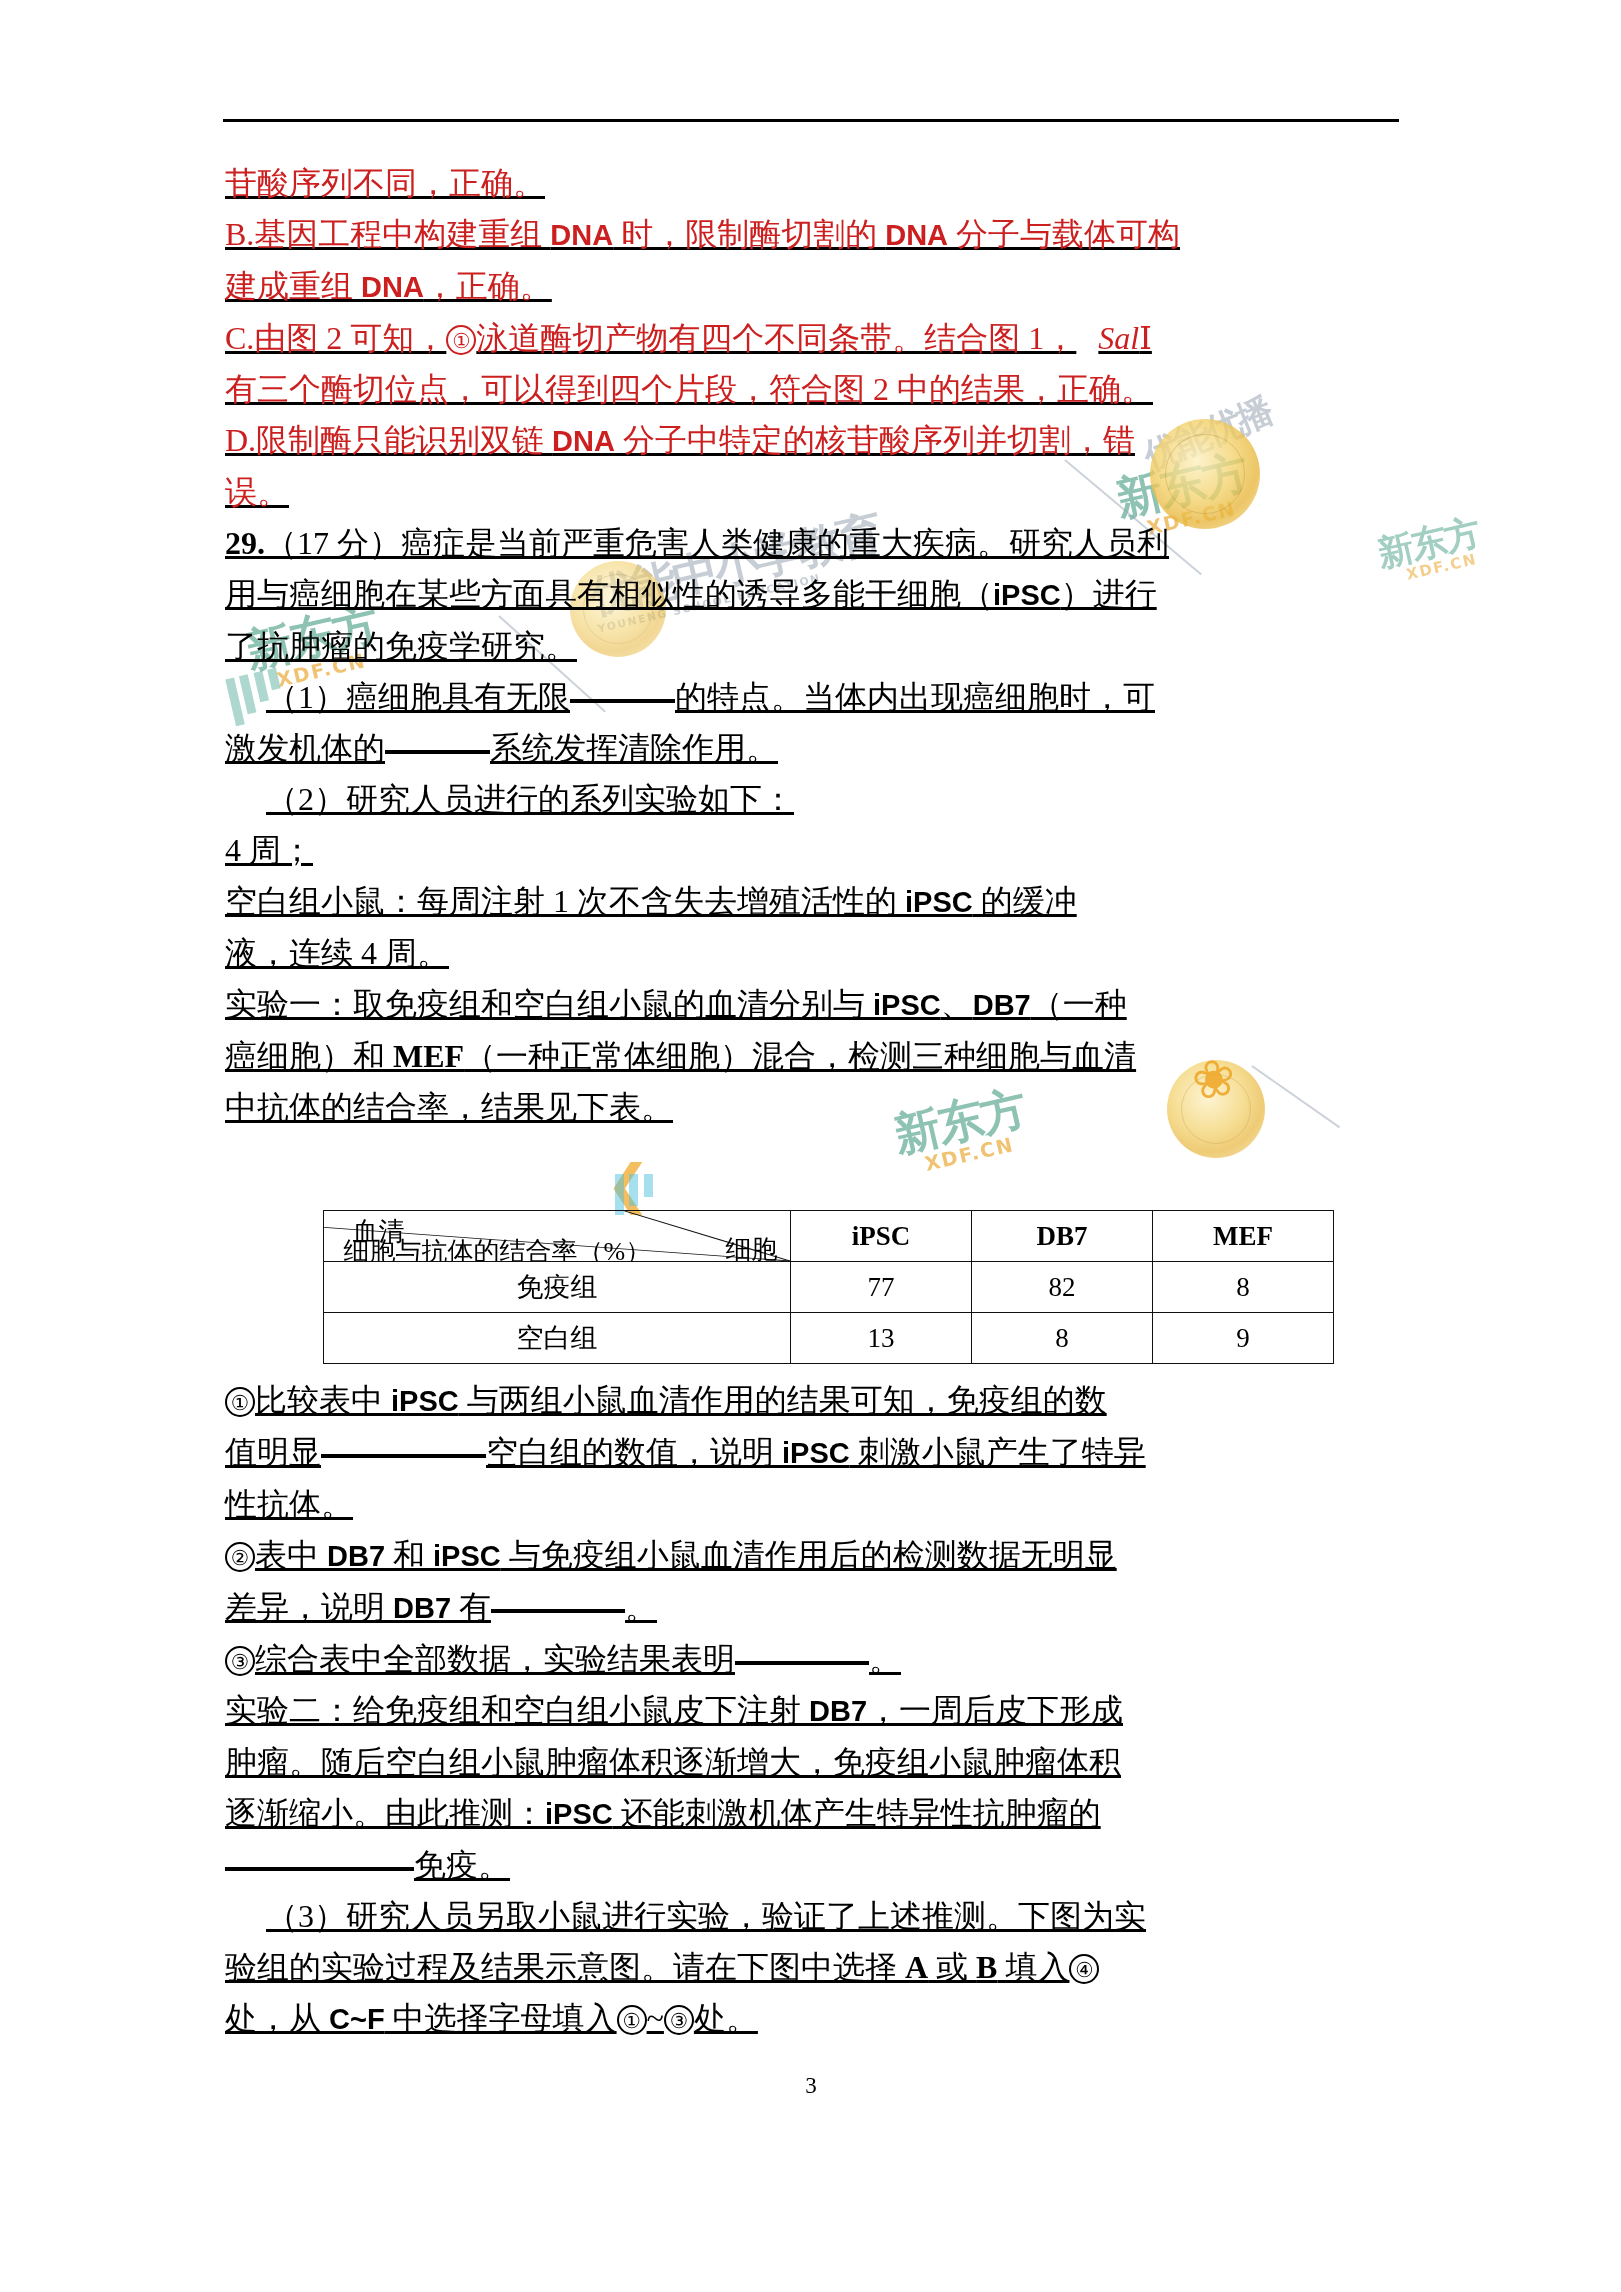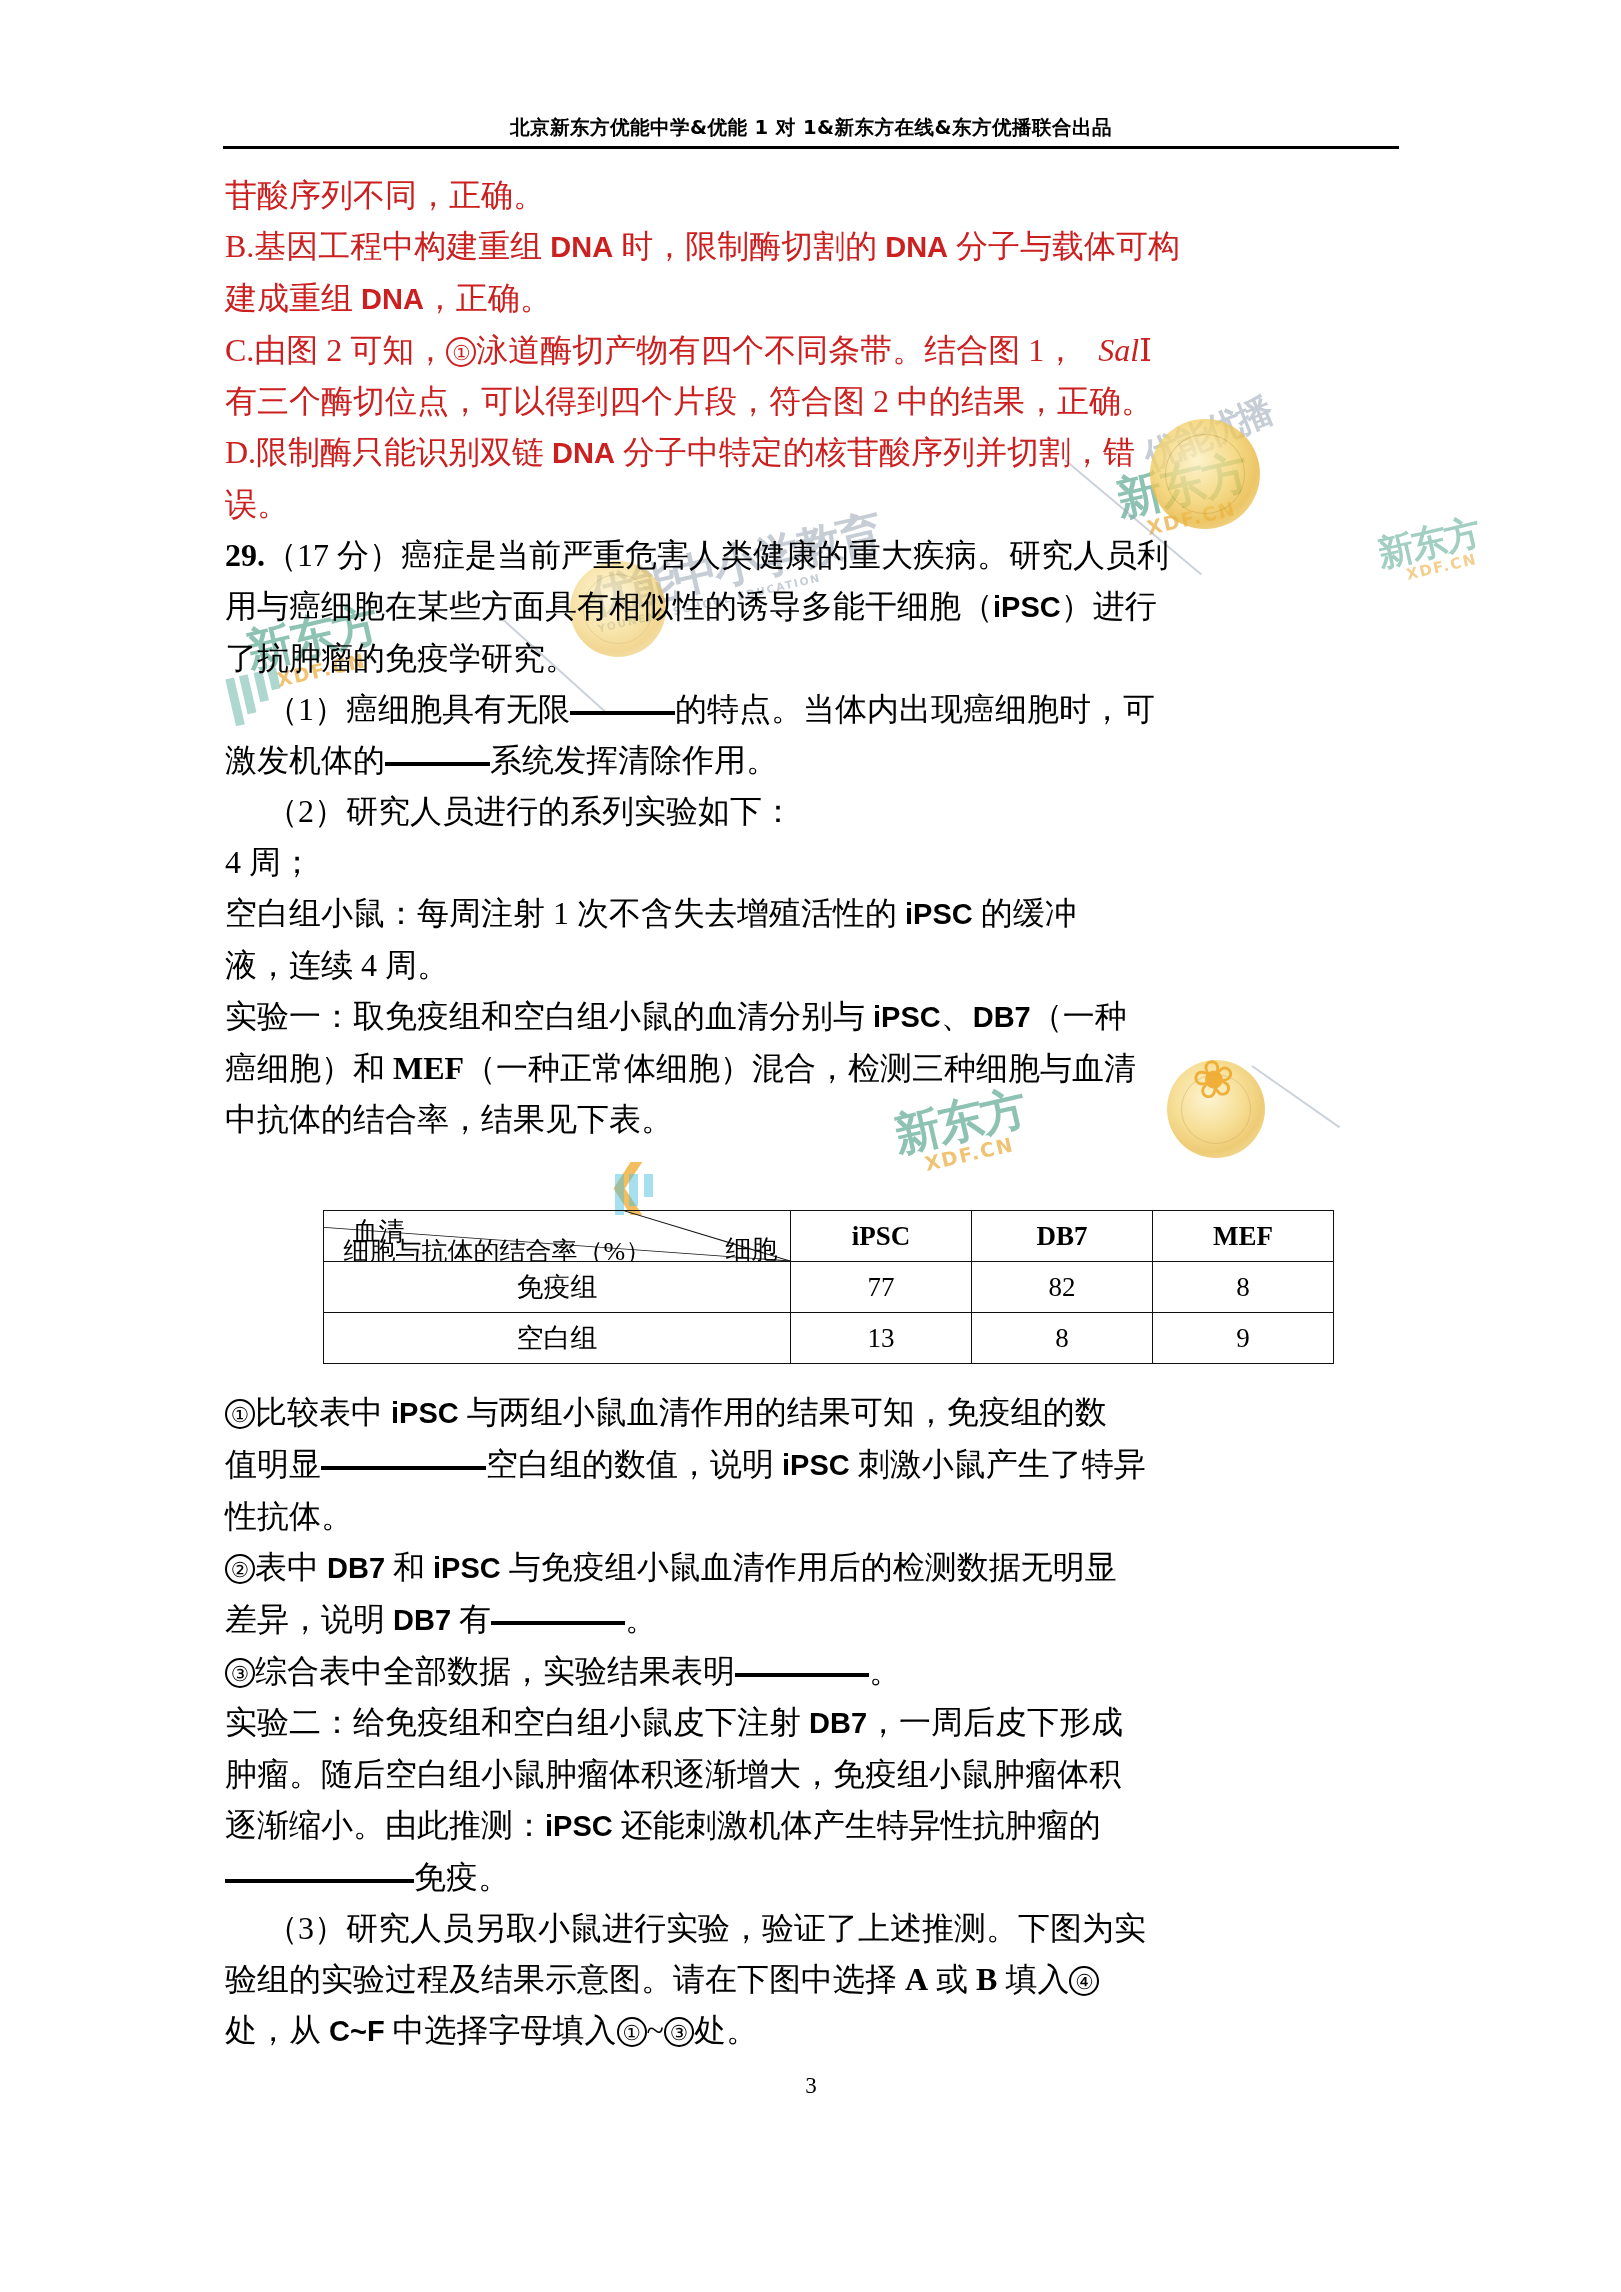--- a/index.html
+++ b/index.html
@@ -33,23 +33,24 @@
   }
   .header-rule{
     margin-top:5.3px;
     border-bottom:3.6px solid #000;
   }
 
   
   .content{
     position:absolute;
     left:225px;
-    top:170px;
+    top:158px;
     width:1185px;
     z-index:5;
+    text-decoration:underline;
   }
   .ln{
     font-size:32px;
     line-height:51px;
     color:#000;
     white-space:nowrap;
     letter-spacing:0px;
   }
   .red{ color:#cc2020; }
   .indent{ padding-left:41px; }
@@ -273,21 +274,20 @@
       <i style="height:30px;"></i>
       <i style="height:21.4px;"></i>
   </div>
   <div class="wm wm-bars" style="left:615px;top:1174px;height:41px;">
     <i style="height:41px;background:#4fc0df;"></i>
       <i style="height:32px;background:#4fc0df;"></i>
       <i style="height:23px;background:#4fc0df;"></i>
   </div>
 
   <div class="header-wrap">
-    <div class="header-text">北京新东方优能中学&amp;优能 1 对 1&amp;新东方在线&amp;东方优播联合出品</div>
     <div class="header-rule"></div>
   </div>
 
   <div class="content">
 
     <div class="ln red">苷酸序列不同，正确。</div>
 
     <div class="ln red"><span>B.基因工程中构建重组 </span><span class="lat" style="color:#cc2020">DNA</span><span> 时，限制酶切割的 </span><span class="lat" style="color:#cc2020">DNA</span><span> 分子与载体可构</span></div>
     <div class="ln red"><span>建成重组 </span><span class="lat" style="color:#cc2020">DNA</span><span>，正确。</span></div>
 

